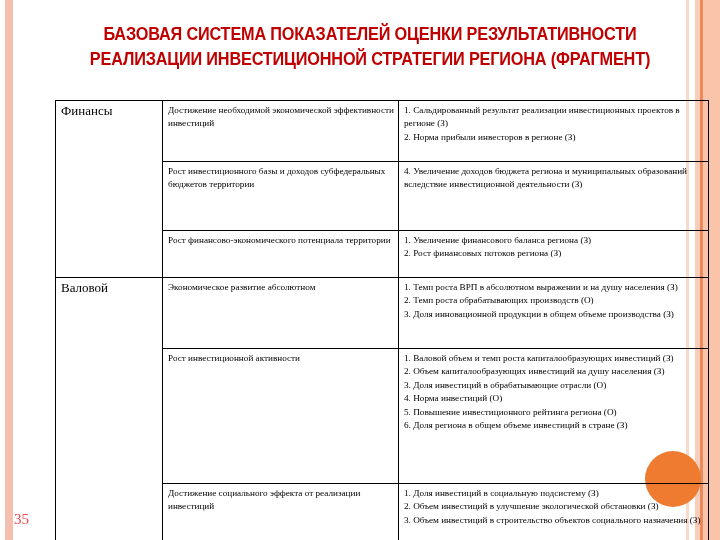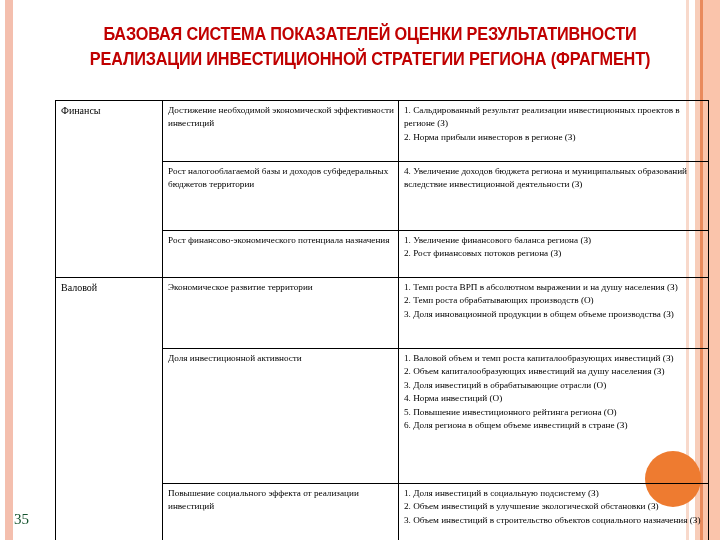--- a/index.html
+++ b/index.html
@@ -66,21 +66,21 @@
   }
   .title .line { display: block; white-space: nowrap; }
 
   
   .pagenum {
     position: absolute;
     left: 14px;
     top: 511px;
     font-family: "Liberation Serif", serif;
     font-size: 15px;
-    color: #14532d;
+    color: #ef4444;
   }
 
   
   .orange-circle {
     position: absolute;
     left: 645px;
     top: 451px;
     width: 56px;
     height: 56px;
     border-radius: 50%;
@@ -103,21 +103,21 @@
     line-height: 13.4px;
     color: #000000;
   }
   table.matrix td {
     border: 1px solid #000000;
     vertical-align: top;
     padding: 3px 4px 3px 5px;
   }
   td.c-group {
     width: 97px;
-    font-size: 10px;
+    font-size: 13px;
   }
   td.c-goal {
     width: 226px;
     font-family: Liberation Serif, serif;
   }
   td.c-ind {
     width: 300px;
     margin-left: 24px;
   }
   td.mid { vertical-align: middle; }
@@ -158,68 +158,68 @@
             <span class="ln">Достижение необходимой экономической эффективности инвестиций</span>
           </td>
           <td class="c-ind">
             <span class="ln" style="white-space:pre-line">1. Сальдированный результат реализации инвестиционных проектов в регионе (З)
 2. Норма прибыли инвесторов в регионе (З)</span>
           </td>
         </tr>
 
         <tr>
           <td class="c-goal" style="height:62px">
-            <span class="ln">Рост налогооблагаемой базы и доходов субфедеральных бюджетов территории</span>
+            <span class="ln">Рост инвестиционного базы и доходов субфедеральных бюджетов территории</span>
           </td>
           <td class="c-ind mid">
             <span class="ln" style="white-space:pre-line">4. Увеличение доходов бюджета региона и муниципальных образований вследствие инвестиционной деятельности (З)</span>
           </td>
         </tr>
 
         <tr>
           <td class="c-goal" style="height:40px">
-            <span class="ln">Рост финансово-экономического потенциала назначения</span>
+            <span class="ln">Рост финансово-экономического потенциала территории</span>
           </td>
           <td class="c-ind">
             <span class="ln" style="white-space:pre-line">1. Увеличение финансового баланса региона (З)
 2. Рост финансовых потоков региона (З)</span>
           </td>
         </tr>
 
         <tr>
           <td class="c-group" rowspan="3">
             <span class="ln">Валовой</span>
           </td>
           <td class="c-goal" style="height:64px">
-            <span class="ln">Экономическое развитие территории</span>
+            <span class="ln">Экономическое развитие абсолютном</span>
           </td>
           <td class="c-ind">
             <span class="ln" style="white-space:pre-line">1. Темп роста ВРП в абсолютном выражении и на душу населения (З)
 2. Темп роста обрабатывающих производств (О)
 3. Доля инновационной продукции в общем объеме производства (З)</span>
           </td>
         </tr>
 
         <tr>
           <td class="c-goal" style="height:128px">
-            <span class="ln">Доля инвестиционной активности</span>
+            <span class="ln">Рост инвестиционной активности</span>
           </td>
           <td class="c-ind">
             <span class="ln" style="white-space:pre-line">1. Валовой объем и темп роста капиталообразующих инвестиций (З)
 2. Объем капиталообразующих инвестиций на душу населения (З)
 3. Доля инвестиций в обрабатывающие отрасли (О)
 4. Норма инвестиций (О)
 5. Повышение инвестиционного рейтинга региона (О)
 6. Доля региона в общем объеме инвестиций в стране (З)</span>
           </td>
         </tr>
 
         <tr>
           <td class="c-goal" style="height:72px">
-            <span class="ln">Повышение социального эффекта от реализации инвестиций</span>
+            <span class="ln">Достижение социального эффекта от реализации инвестиций</span>
           </td>
           <td class="c-ind clip">
             <span class="ln" style="white-space:pre-line">1. Доля инвестиций в социальную подсистему (З)
 2. Объем инвестиций в улучшение экологической обстановки (З)
 3. Объем инвестиций в строительство объектов социального назначения (З)</span>
           </td>
         </tr>
 
       </tbody>
     </table>

